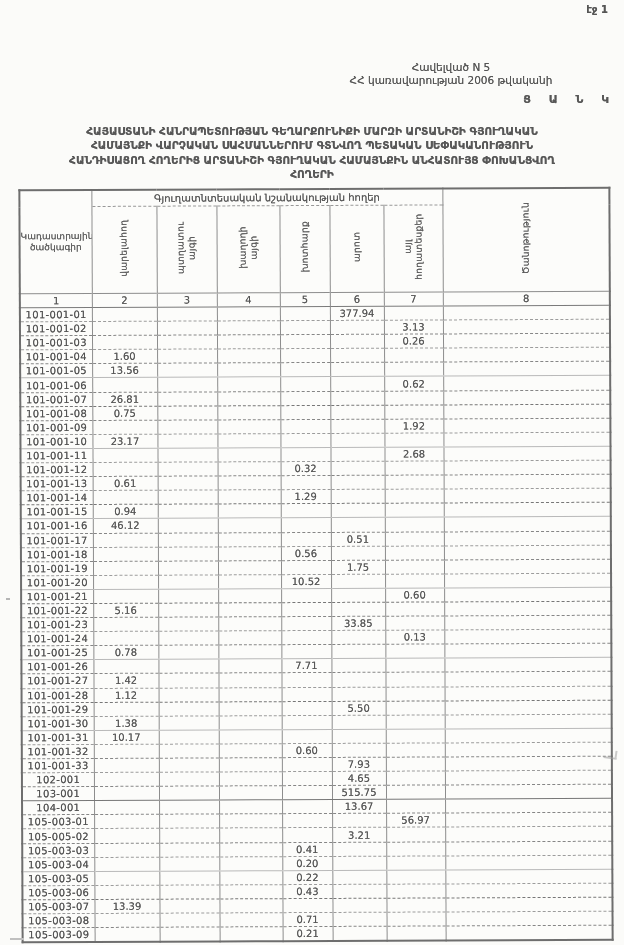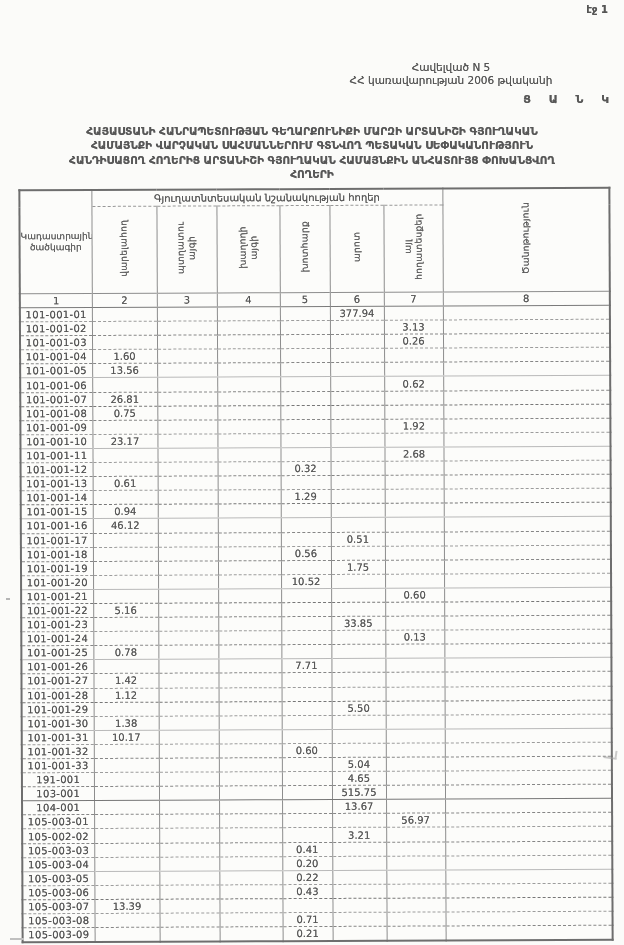--- a/index.html
+++ b/index.html
@@ -473,26 +473,26 @@
           <td></td>
           <td></td>
           <td></td>
         </tr>
         <tr>
           <td class="code">101-001-33</td>
           <td></td>
           <td></td>
           <td></td>
           <td></td>
-          <td>5.04</td>
-          <td></td>
-          <td></td>
-        </tr>
-        <tr>
-          <td class="code">191-001</td>
+          <td>7.93</td>
+          <td></td>
+          <td></td>
+        </tr>
+        <tr>
+          <td class="code">102-001</td>
           <td></td>
           <td></td>
           <td></td>
           <td></td>
           <td>4.65</td>
           <td></td>
           <td></td>
         </tr>
         <tr>
           <td class="code">103-001</td>
@@ -518,21 +518,21 @@
           <td class="code">105-003-01</td>
           <td></td>
           <td></td>
           <td></td>
           <td></td>
           <td></td>
           <td>56.97</td>
           <td></td>
         </tr>
         <tr>
-          <td class="code">105-002-02</td>
+          <td class="code">105-005-02</td>
           <td></td>
           <td></td>
           <td></td>
           <td></td>
           <td>3.21</td>
           <td></td>
           <td></td>
         </tr>
         <tr>
           <td class="code">105-003-03</td>

